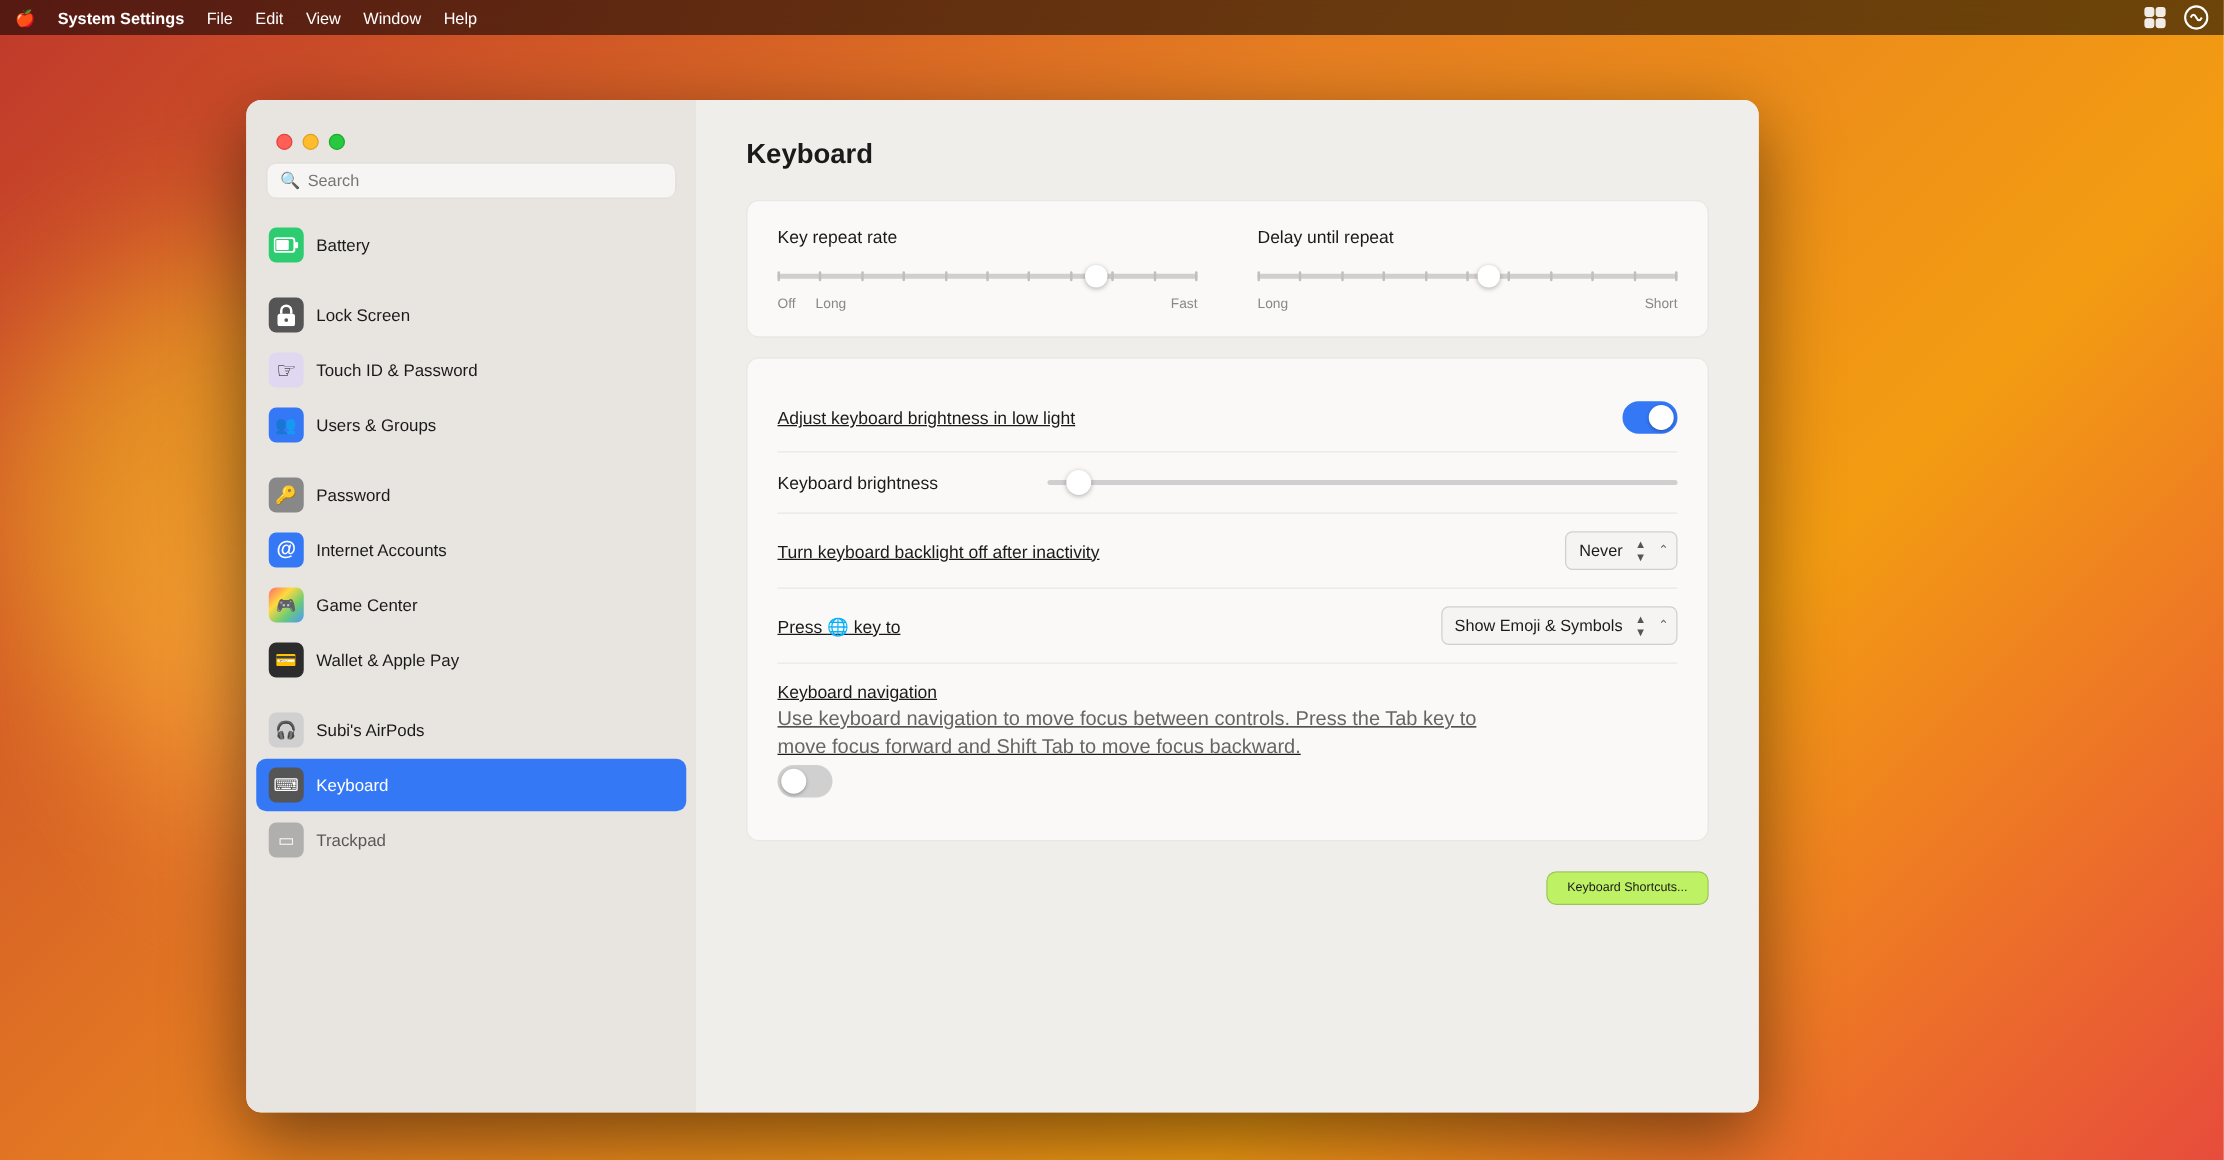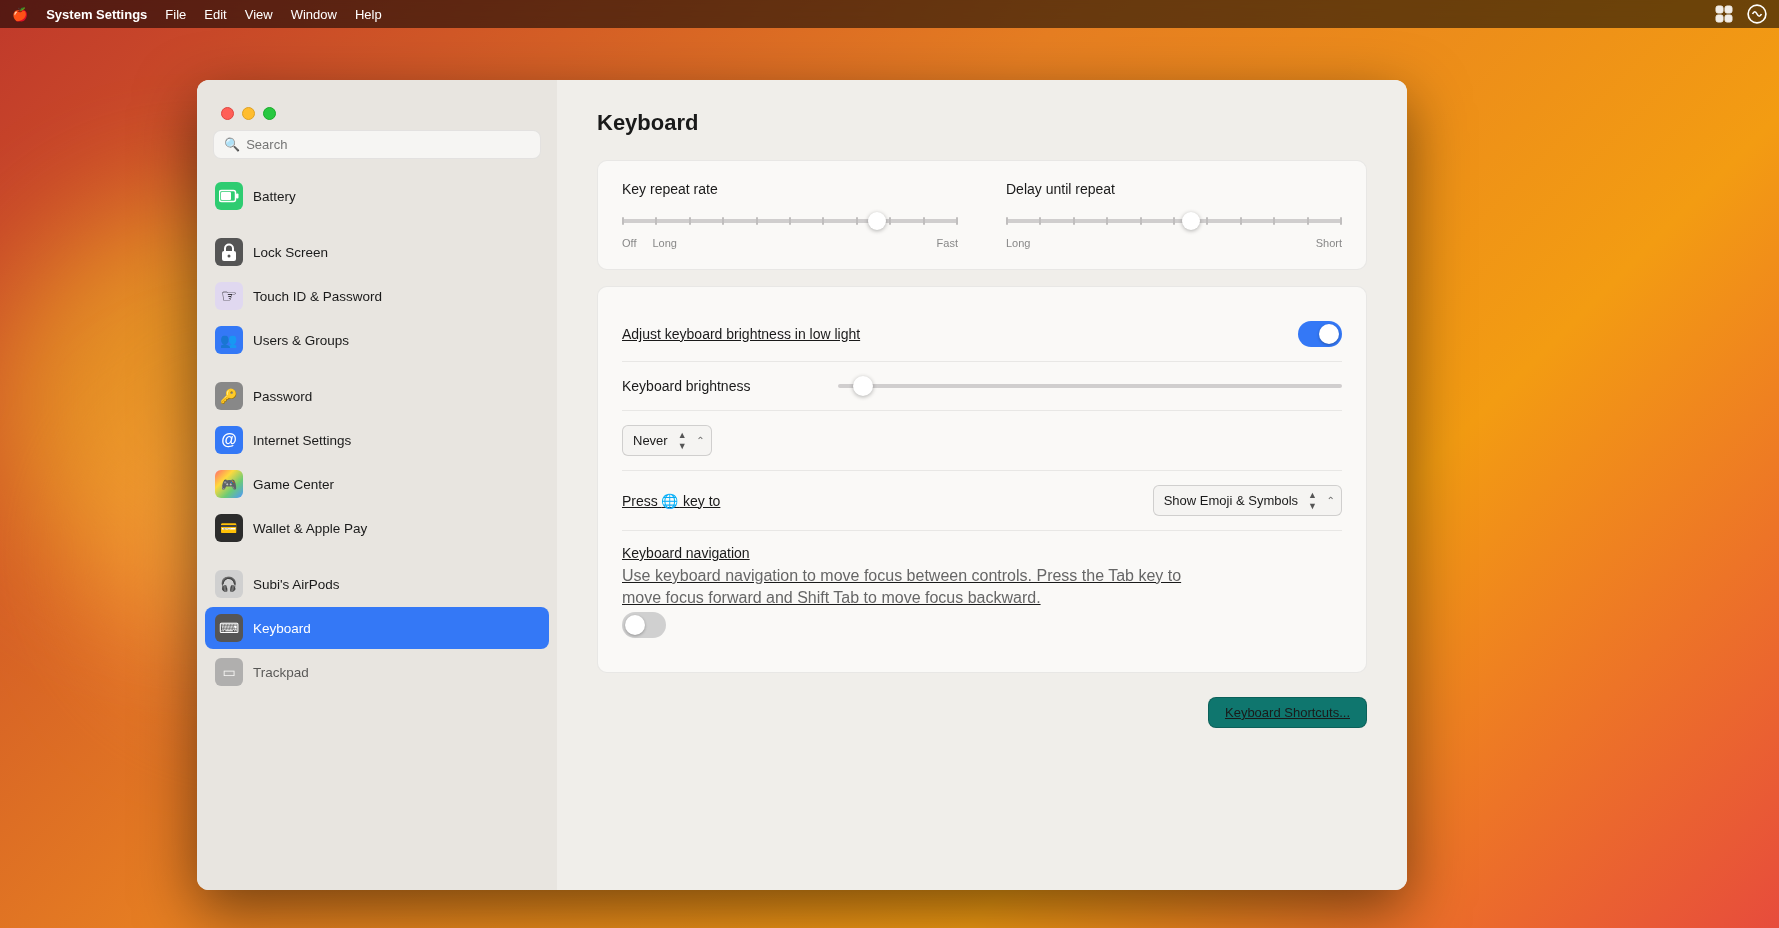--- a/index.html
+++ b/index.html
@@ -356,32 +356,31 @@
       height: 20px;
       background: white;
       border-radius: 50%;
       box-shadow: 0 1px 4px rgba(0,0,0,0.3);
       transform: translate(-50%, -50%);
       cursor: pointer;
     }
 
     
     .shortcuts-btn {
-      background: #0f766e;
+      background: #bef264;
       border: 1px solid rgba(0,0,0,0.18);
       border-radius: 8px;
       padding: 7px 16px;
-      font-size: 13px;
+      font-size: 10px;
       color: #1a1a1a;
       cursor: pointer;
       display: inline-flex;
       align-items: center;
       margin-top: 8px;
       float: right;
-      text-decoration: underline;
     }
 
     .globe-icon { font-size: 14px; }
 
     
     .bg-orb {
       position: absolute;
       border-radius: 50%;
       filter: blur(60px);
       opacity: 0.5;
@@ -487,21 +486,21 @@
         <div class="item-icon" style="background:#888; font-size:14px; color:white;">
           🔑
         </div>
         <span class="item-label">Password</span>
       </div>
 
       <div class="sidebar-item">
         <div class="item-icon icon-internet" style="font-size:16px; color:white; font-weight:700;">
           @
         </div>
-        <span class="item-label">Internet Settings</span>
+        <span class="item-label">Internet Accounts</span>
       </div>
 
       <div class="sidebar-item">
         <div class="item-icon" style="background: linear-gradient(135deg, #ff6b6b 0%, #ffd93d 33%, #6bcb77 66%, #4d96ff 100%); font-size:13px;">
           🎮
         </div>
         <span class="item-label">Game Center</span>
       </div>
 
       <div class="sidebar-item">
@@ -607,20 +606,21 @@
 
       <div class="kb-brightness-row">
         <span class="kb-brightness-label">Keyboard brightness</span>
         <div class="kb-brightness-slider">
           <div class="kb-brightness-track"></div>
           <div class="kb-brightness-thumb"></div>
         </div>
       </div>
 
       <div class="setting-row">
+        <span class="setting-row-label">Turn keyboard backlight off after inactivity</span>
         <div class="select-dropdown">
           <span>Never</span>
           <span style="font-size:9px; color:#555; display:flex; flex-direction:column; gap:1px; margin-left:4px;">
             <span>▲</span>
             <span>▼</span>
           </span>
         </div>
       </div>
 
       <div class="setting-row">

